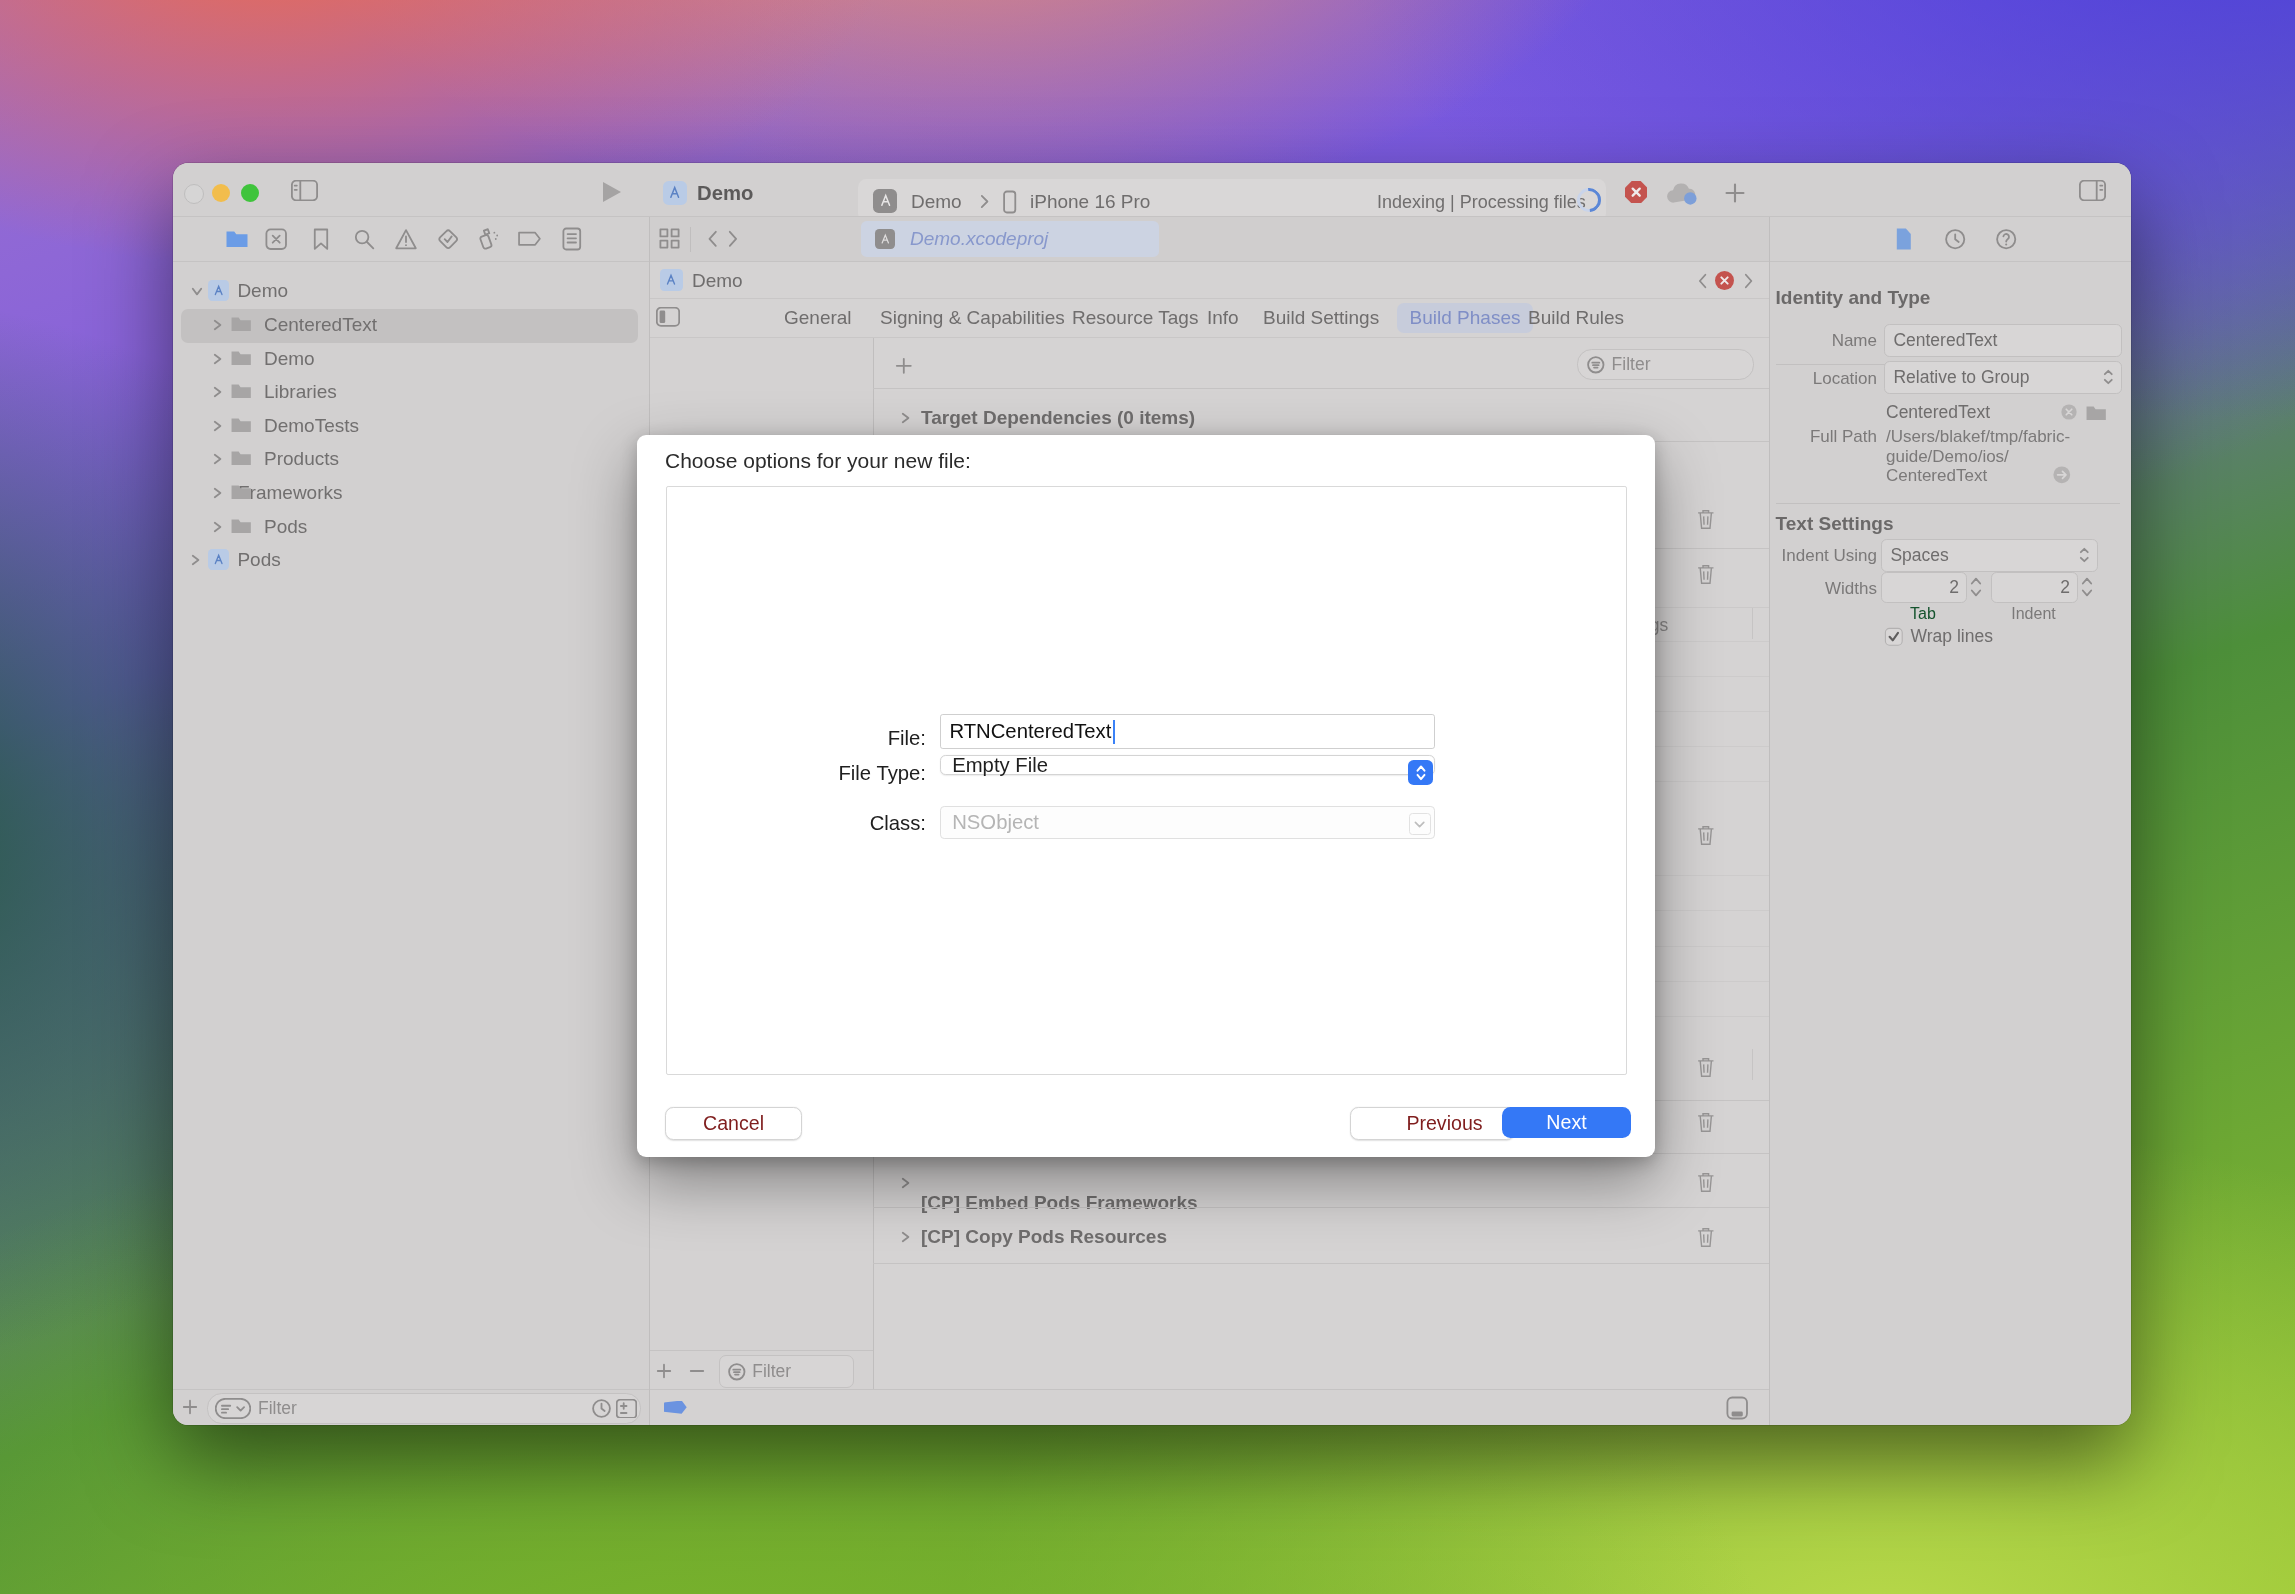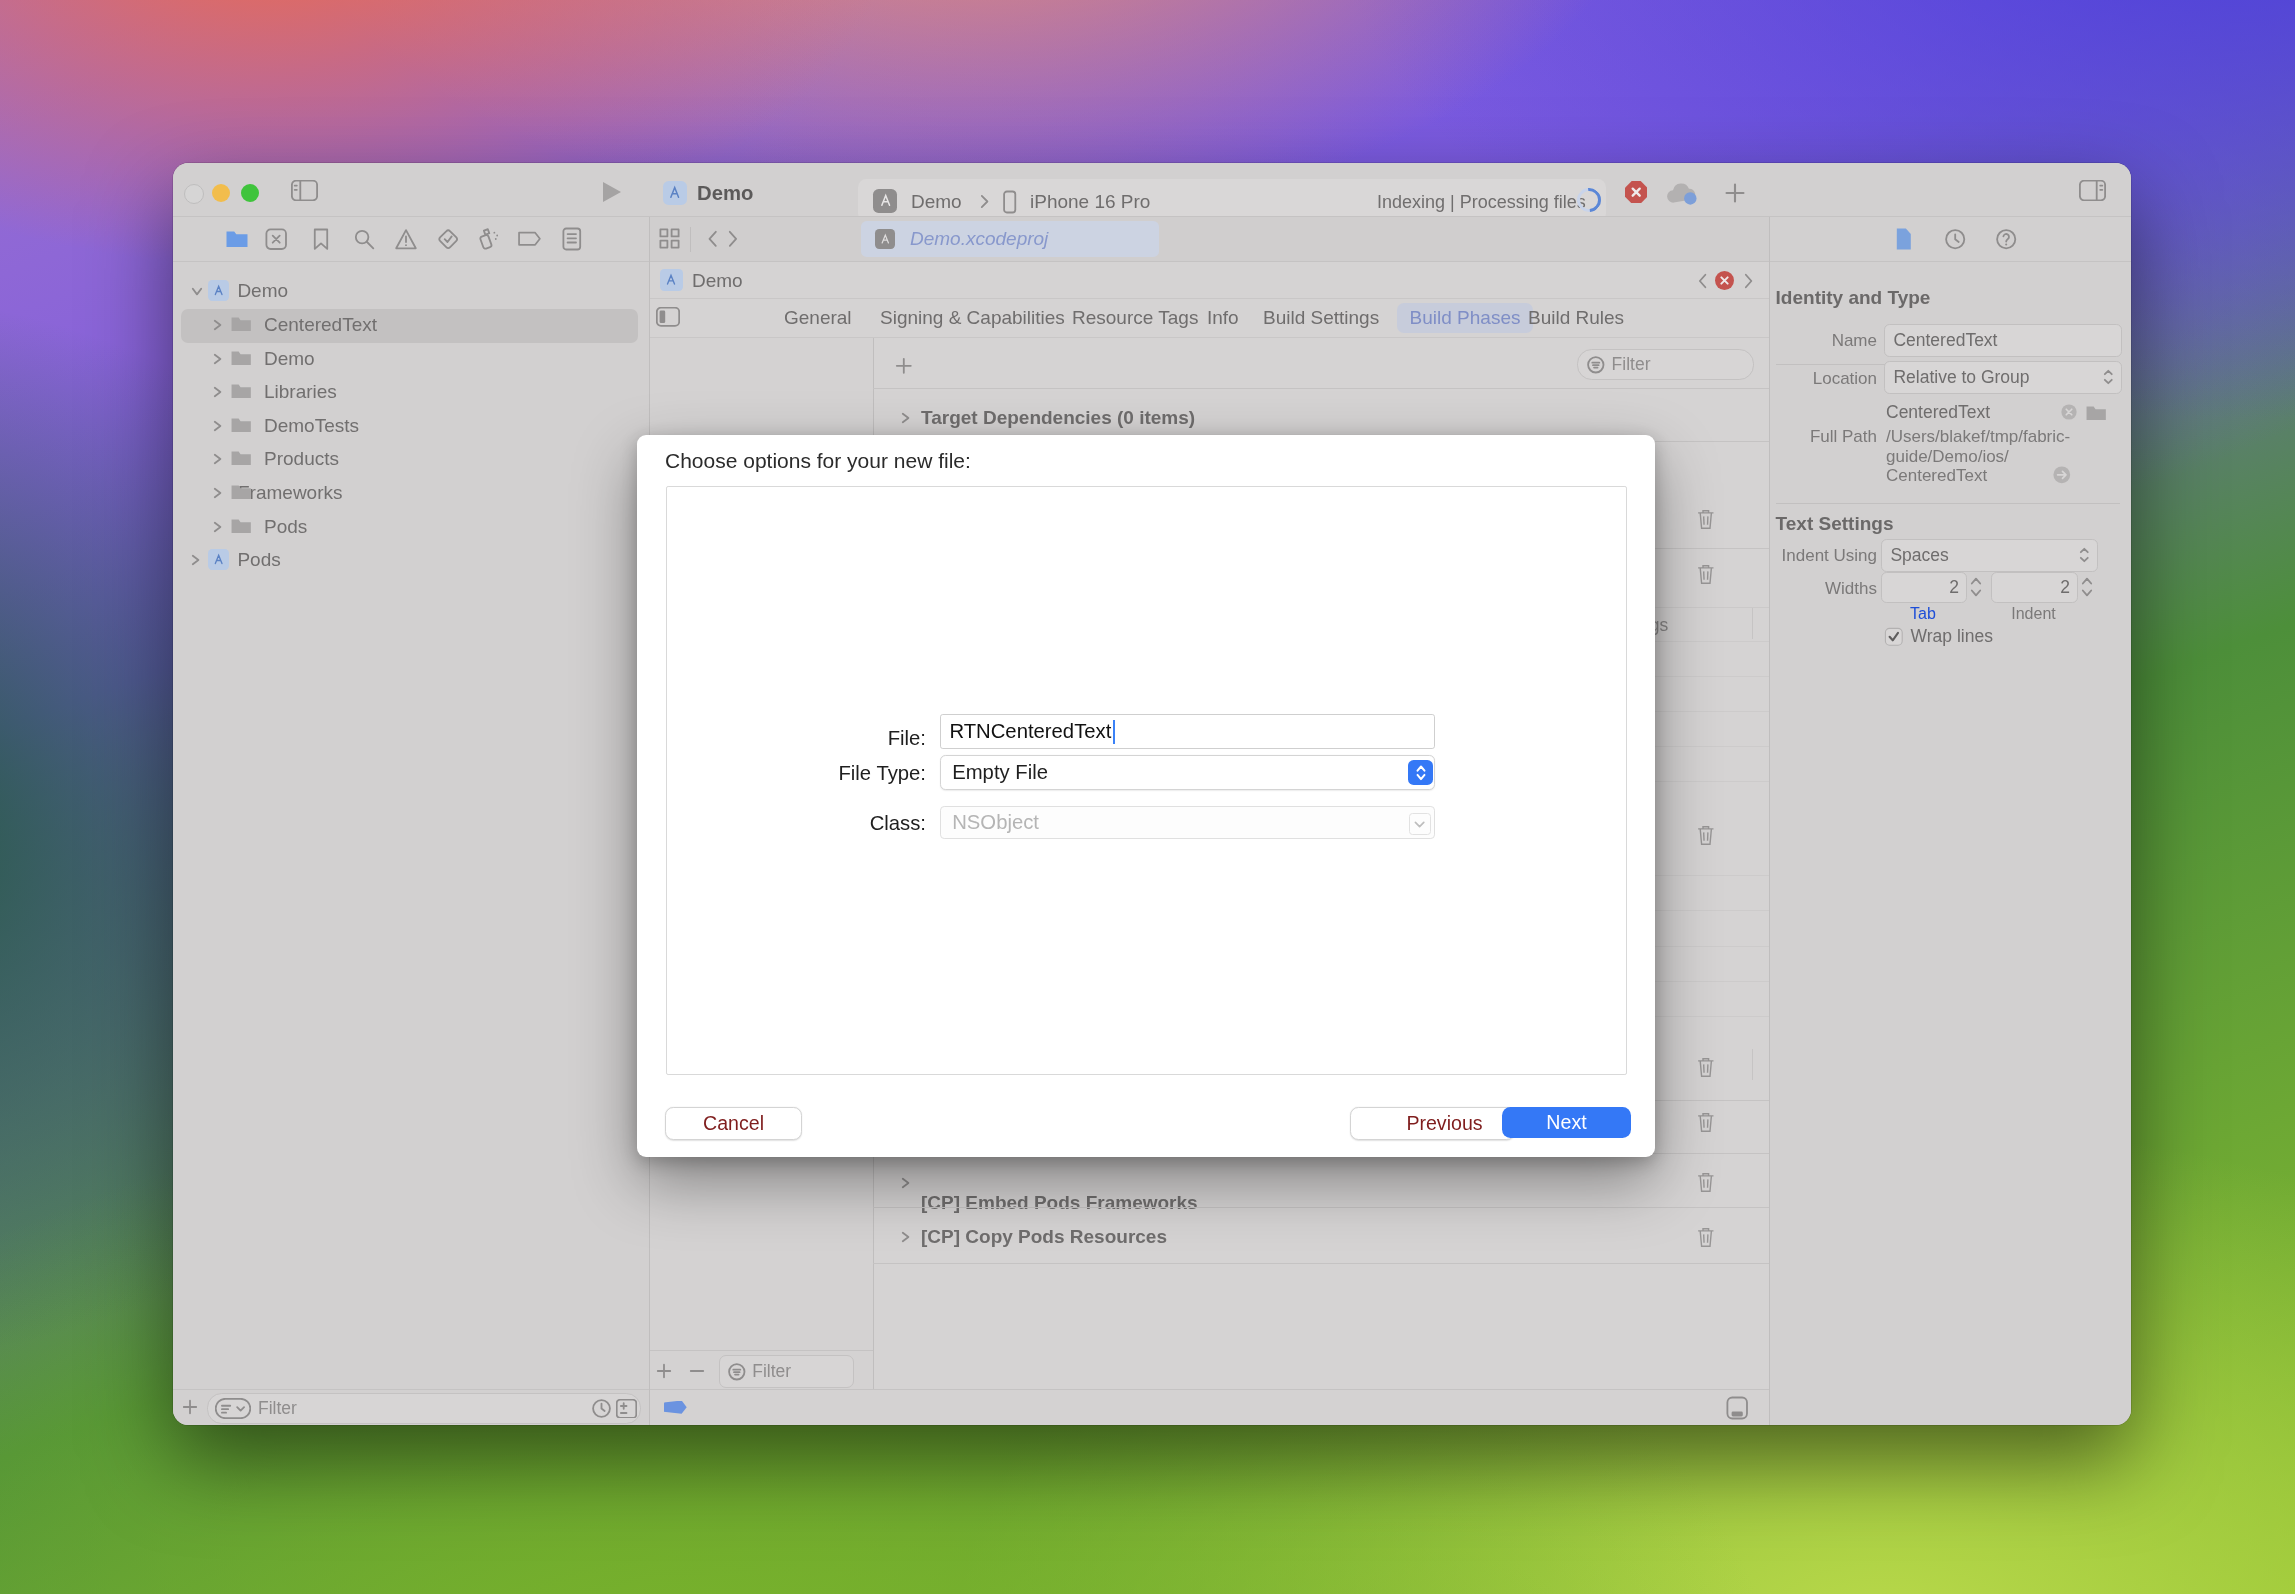--- a/index.html
+++ b/index.html
@@ -569,21 +569,21 @@
         <polyline points="4,22 10,29 16,22" class="chev"></polyline>
       </svg>
     <div class="insp-field" style="left:221px;top:310px;width:85px;height:29px;">
       <span style="margin-left:auto;margin-right:7px;">2</span>
     </div>
     <svg class="abs" style="left:310px;top:313px;" width="14" height="24" viewBox="0 0 20 34">
         <polyline points="4,12 10,5 16,12" class="chev"></polyline>
         <polyline points="4,22 10,29 16,22" class="chev"></polyline>
       </svg>
 
-    <div class="abs" style="left:111px;top:343px;width:84px;text-align:center;font-size:16px;color:#1d4ed8;">Tab</div>
+    <div class="abs" style="left:111px;top:343px;width:84px;text-align:center;font-size:16px;color:#14532d;">Tab</div>
     <div class="abs" style="left:221px;top:343px;width:85px;text-align:center;font-size:16px;color:#7b7979;">Indent</div>
 
     <div class="abs" style="left:114px;top:364px;display:flex;align-items:center;">
       <svg width="19.6" height="19.6" viewBox="0 0 28 28">
           <rect x="2" y="2" width="24" height="24" rx="6" fill="#d8d6d6" stroke="#b3b1b1" stroke-width="1.5"></rect>
           <polyline points="8,14 12.5,19 20,8.5" stroke="#5f5d5d" stroke-width="3" fill="none" stroke-linecap="round" stroke-linejoin="round"></polyline>
         </svg>
       <span style="margin-left:7px;font-size:17.5px;color:#6f6d6d;">Wrap lines</span>
     </div>
   </div>
@@ -595,21 +595,21 @@
 
   <div class="abs" style="left:29px;top:51px;width:959px;height:587px;background:#ffffff;border:0.7px solid #d9d9d9;border-radius:2.1px;"></div>
 
   <div class="dlg-label" style="left:135px;top:292px;">File:</div>
   <div class="abs" style="left:303px;top:279px;width:495px;height:35px;background:#ffffff;border:0.7px solid #cfcfcf;border-radius:2.8px;box-sizing:border-box;display:flex;align-items:center;">
     <span style="margin-left:8.4px;font-size:20.3px;color:#111111;">RTNCenteredText</span>
     <span style="width:2.1px;height:24px;background:#3b82f7;margin-left:1.4px;"></span>
   </div>
 
   <div class="dlg-label" style="left:135px;top:327px;">File Type:</div>
-  <div class="abs" style="left:303px;top:320px;width:495px;height:35px;background:#ffffff;border:0.7px solid #d4d4d4;border-radius:5.6px;box-sizing:border-box;box-shadow:0 0.7px 1.4px rgba(0,0,0,.08);display:flex;align-items:center;">
+  <div class="abs" style="left:303px;top:320px;width:495px;height:20px;background:#ffffff;border:0.7px solid #d4d4d4;border-radius:5.6px;box-sizing:border-box;box-shadow:0 0.7px 1.4px rgba(0,0,0,.08);display:flex;align-items:center;">
     <span style="margin-left:11.2px;font-size:20.3px;color:#1f1f1f;">Empty File</span>
     <div style="position:absolute;left:467px;top:4.2px;width:25px;height:25px;background:#3478f6;border-radius:5.6px;display:flex;align-items:center;justify-content:center;">
       <svg width="14" height="19.6" viewBox="0 0 20 28">
           <polyline points="5,11 10,5 15,11" stroke="#ffffff" stroke-width="2.8" fill="none" stroke-linecap="round" stroke-linejoin="round"></polyline>
           <polyline points="5,17 10,23 15,17" stroke="#ffffff" stroke-width="2.8" fill="none" stroke-linecap="round" stroke-linejoin="round"></polyline>
         </svg>
     </div>
   </div>
 
   <div class="dlg-label" style="left:135px;top:377px;">Class:</div>

